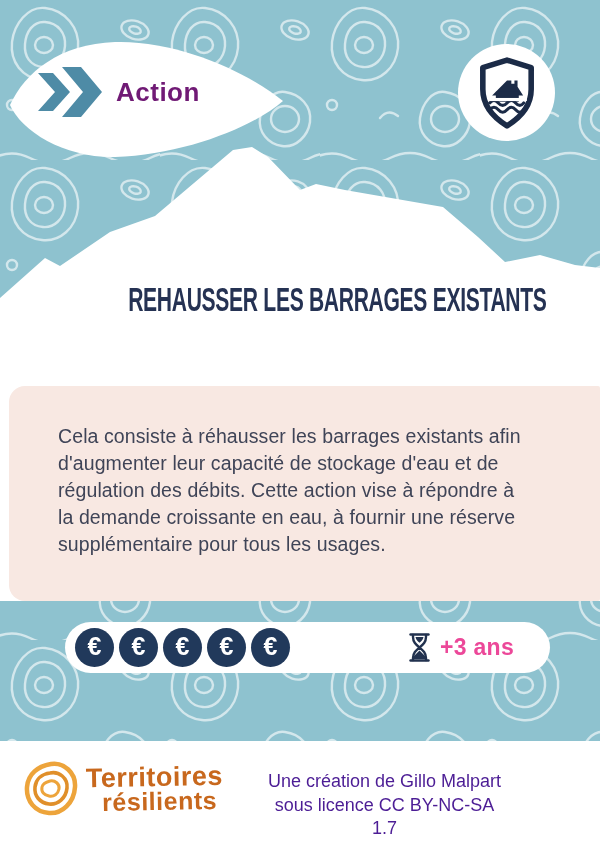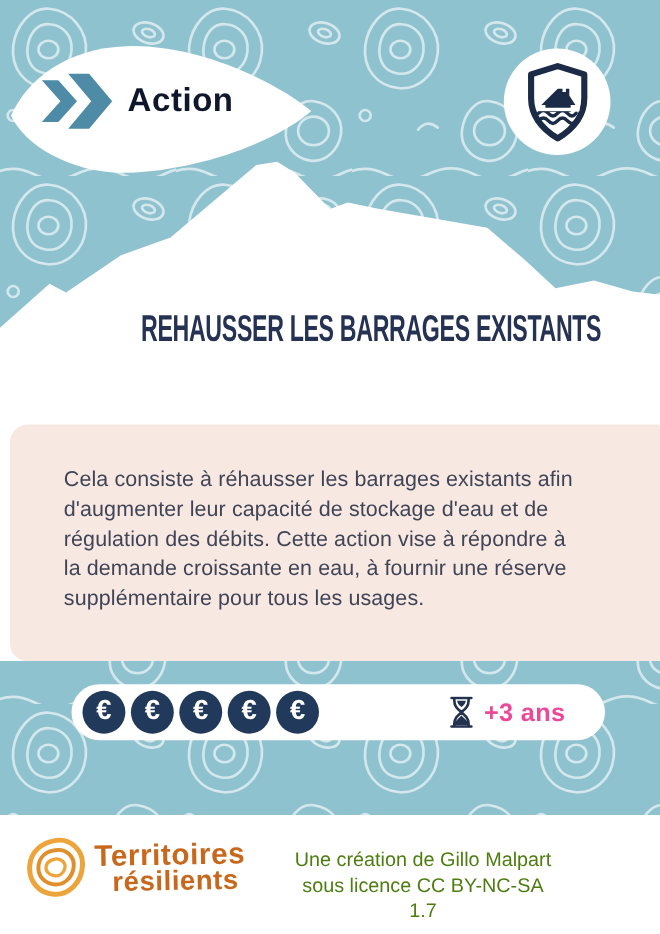--- a/index.html
+++ b/index.html
@@ -6,21 +6,21 @@
   html,body { width:600px; }
   body { font-family:"Liberation Sans", sans-serif; background:#ffffff; }
 
   .card { position:relative; width:600px; height:849px; overflow:hidden; background:#ffffff; }
 
   .bg-svg { position:absolute; left:0; top:0; }
 
   
   .action-label { position:absolute; left:36px; top:66px; display:flex; align-items:center; gap:14px; }
   .action-label .chevrons { width:66px; height:52px; }
-  .action-label .label-text { font-size:30px; font-weight:bold; color:#0f172a; letter-spacing:0.5px; }
+  .action-label .label-text { font-size:26px; font-weight:bold; color:#701a75; letter-spacing:0.5px; }
 
   
   .shield-badge { position:absolute; left:458px; top:44px; width:97px; height:97px;
     background:#ffffff; border-radius:50%; display:flex; align-items:center; justify-content:center; }
 
   
   .title-wrap { position:absolute; left:0; top:280px; width:600px; text-align:left; }
   .title-text { display:inline-block; font-size:34px; font-weight:bold; color:#253253;
     letter-spacing:-0.5px; transform:scaleX(0.62); transform-origin:center; white-space:nowrap; }
 
@@ -41,21 +41,21 @@
   .duration .duration-text { font-size:23px; font-weight:bold; color:#ec4899; letter-spacing:0.3px; }
 
   
   .footer { position:absolute; left:0; top:741px; width:600px; height:96px; background:#ffffff; }
   .brand { position:absolute; left:24px; top:20px; display:flex; align-items:center; gap:8px; }
   .brand-rings { width:54px; height:56px; }
   .brand-words { color:#c8681d; font-weight:bold; line-height:24px; transform:rotate(-1deg); }
   .brand-line1 { font-size:27px; letter-spacing:0.5px; }
   .brand-line2 { font-size:25px; padding-left:16px; letter-spacing:0.5px; }
   .credit { position:absolute; left:262px; top:29px; width:245px; text-align:center;
-    font-size:18px; line-height:23.5px; color:#4d7c0f; }
+    font-size:18px; line-height:23.5px; color:#4c1d95; }
 </style>
 </head>
 <body>
 
 <div class="card">
 
   <svg class="bg-svg" width="600" height="741" viewBox="0 0 600 741">
     <defs>
       <pattern id="topo" width="160" height="160" patternUnits="userSpaceOnUse">
         <g fill="none" stroke="#d3e7ec" stroke-width="2.4" stroke-linecap="round">

